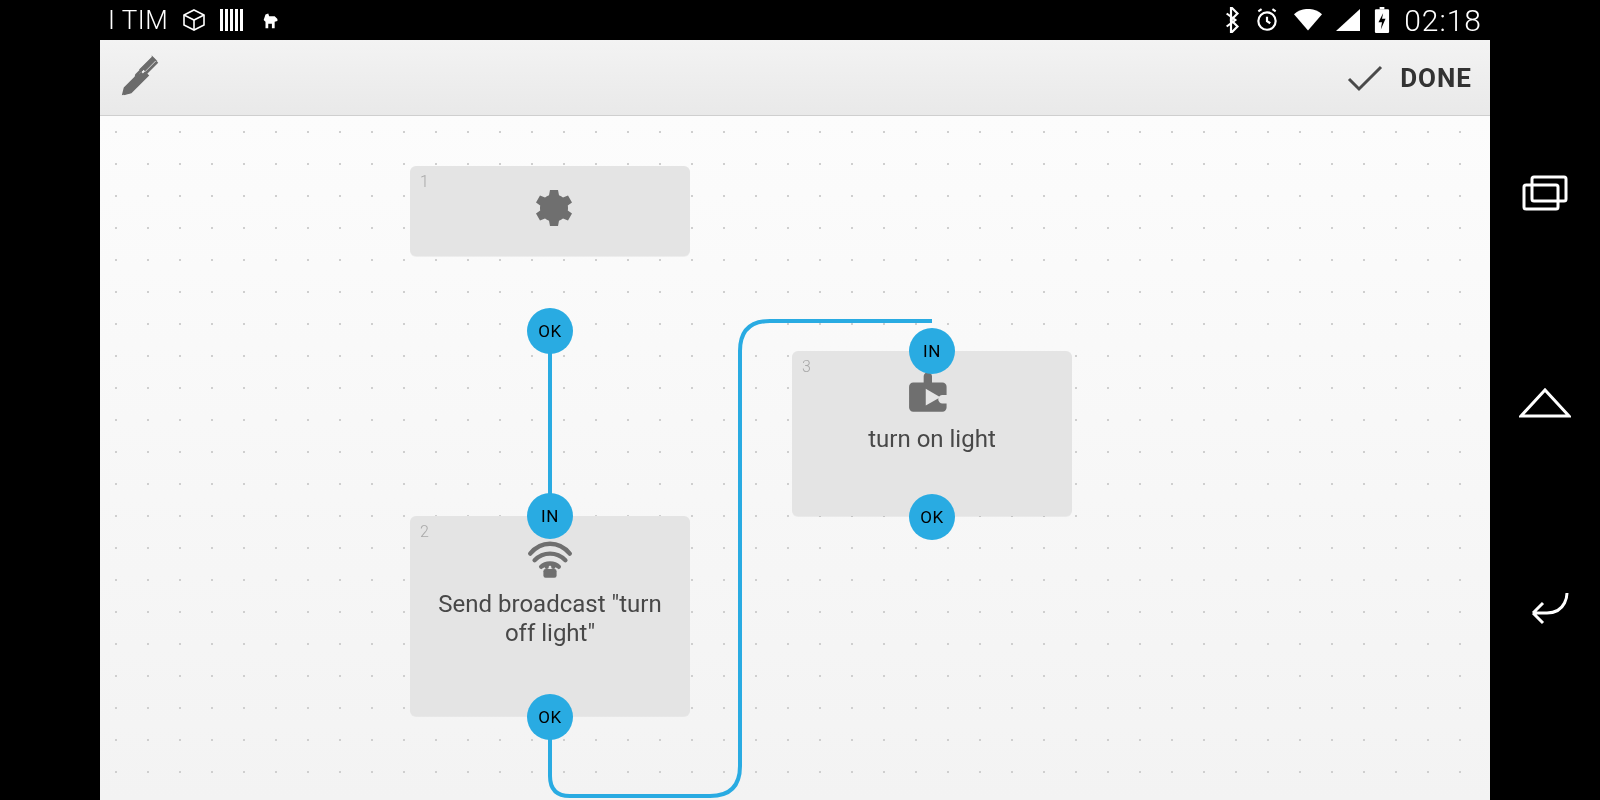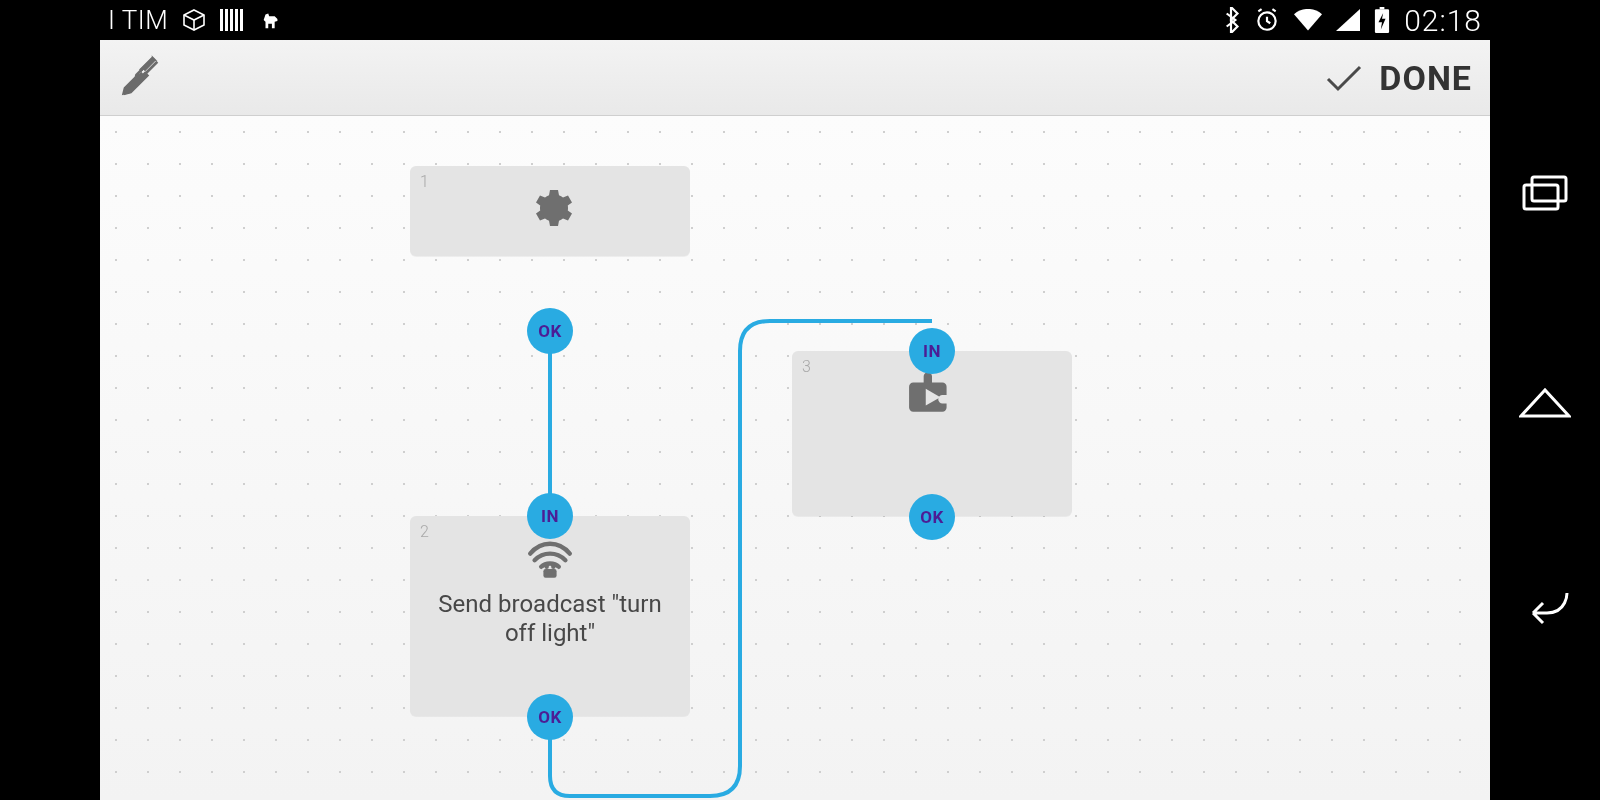--- a/index.html
+++ b/index.html
@@ -42,21 +42,21 @@
   .actionbar {
     position:absolute; left:0; right:0; top:0; height:76px;
     background:linear-gradient(#f3f3f3,#e9e9e9);
     border-bottom:1px solid #cfcfcf;
     display:flex; align-items:center; justify-content:space-between;
     padding:0 18px;
   }
   .tools-icon { width:46px; height:46px; color:#6b6b6b; }
   .done-btn {
     display:flex; align-items:center; gap:16px;
-    font-size:34px; font-weight:700; color:#333; letter-spacing:1px;
+    font-size:26px; font-weight:700; color:#333; letter-spacing:1px;
   }
   .done-btn svg { stroke:#4a4a4a; stroke-width:3; fill:none; }
 
   
   .canvas {
     position:absolute; left:0; right:0; top:76px; bottom:0;
     background:
       radial-gradient(circle, #cfcfcf 1.2px, transparent 1.2px) 0 0/32px 32px,
       linear-gradient(#fcfcfc,#f3f3f3);
     overflow:hidden;
@@ -82,23 +82,23 @@
   .node .iconwrap svg { fill:#6f6f6f; }
   .node .label {
     font-size:24px; color:#484848; font-weight:400;
     line-height:1.2; padding:4px 12px 0;
   }
 
   
   .port {
     position:absolute;
     width:46px; height:46px; border-radius:50%;
-    background:#29abe2; color:#4c1d95;
+    background:#29abe2; color:#000000;
     display:flex; align-items:center; justify-content:center;
-    font-size:17px; font-weight:700; letter-spacing:0.5px;
+    font-size:17px; font-weight:400; letter-spacing:0.5px;
     box-shadow:0 0 0 4px rgba(41,171,226,0.0);
   }
 </style>
 </head>
 <body>
 
 <div class="statusbar">
   <div class="statusbar-left">
     <span>I TIM</span>
     <span class="status-icon">
@@ -237,18 +237,19 @@
     <div class="port" style="left:427px; top:578px;">OK</div>
 
     <div class="node" style="left:692px; top:235px; height:165px;">
       <span class="num">3</span>
       <div class="iconwrap">
         <svg width="50" height="46" viewBox="0 0 24 22">
           <path d="M3 6h5V3a2 2 0 114 0v3h5a2 2 0 012 2v4h-2a2 2 0 100 4h2v2a2 2 0 01-2 2H3a2 2 0 01-2-2V8a2 2 0 012-2z"></path>
           <polygon points="9 9 16 13 9 17" fill="#e4e4e4"></polygon>
         </svg>
       </div>
+      <div class="label">turn on light</div>
     </div>
     <div class="port" style="left:809px; top:212px;">IN</div>
     <div class="port" style="left:809px; top:378px;">OK</div>
 
   </div>
 </div>
 
 </body></html>

